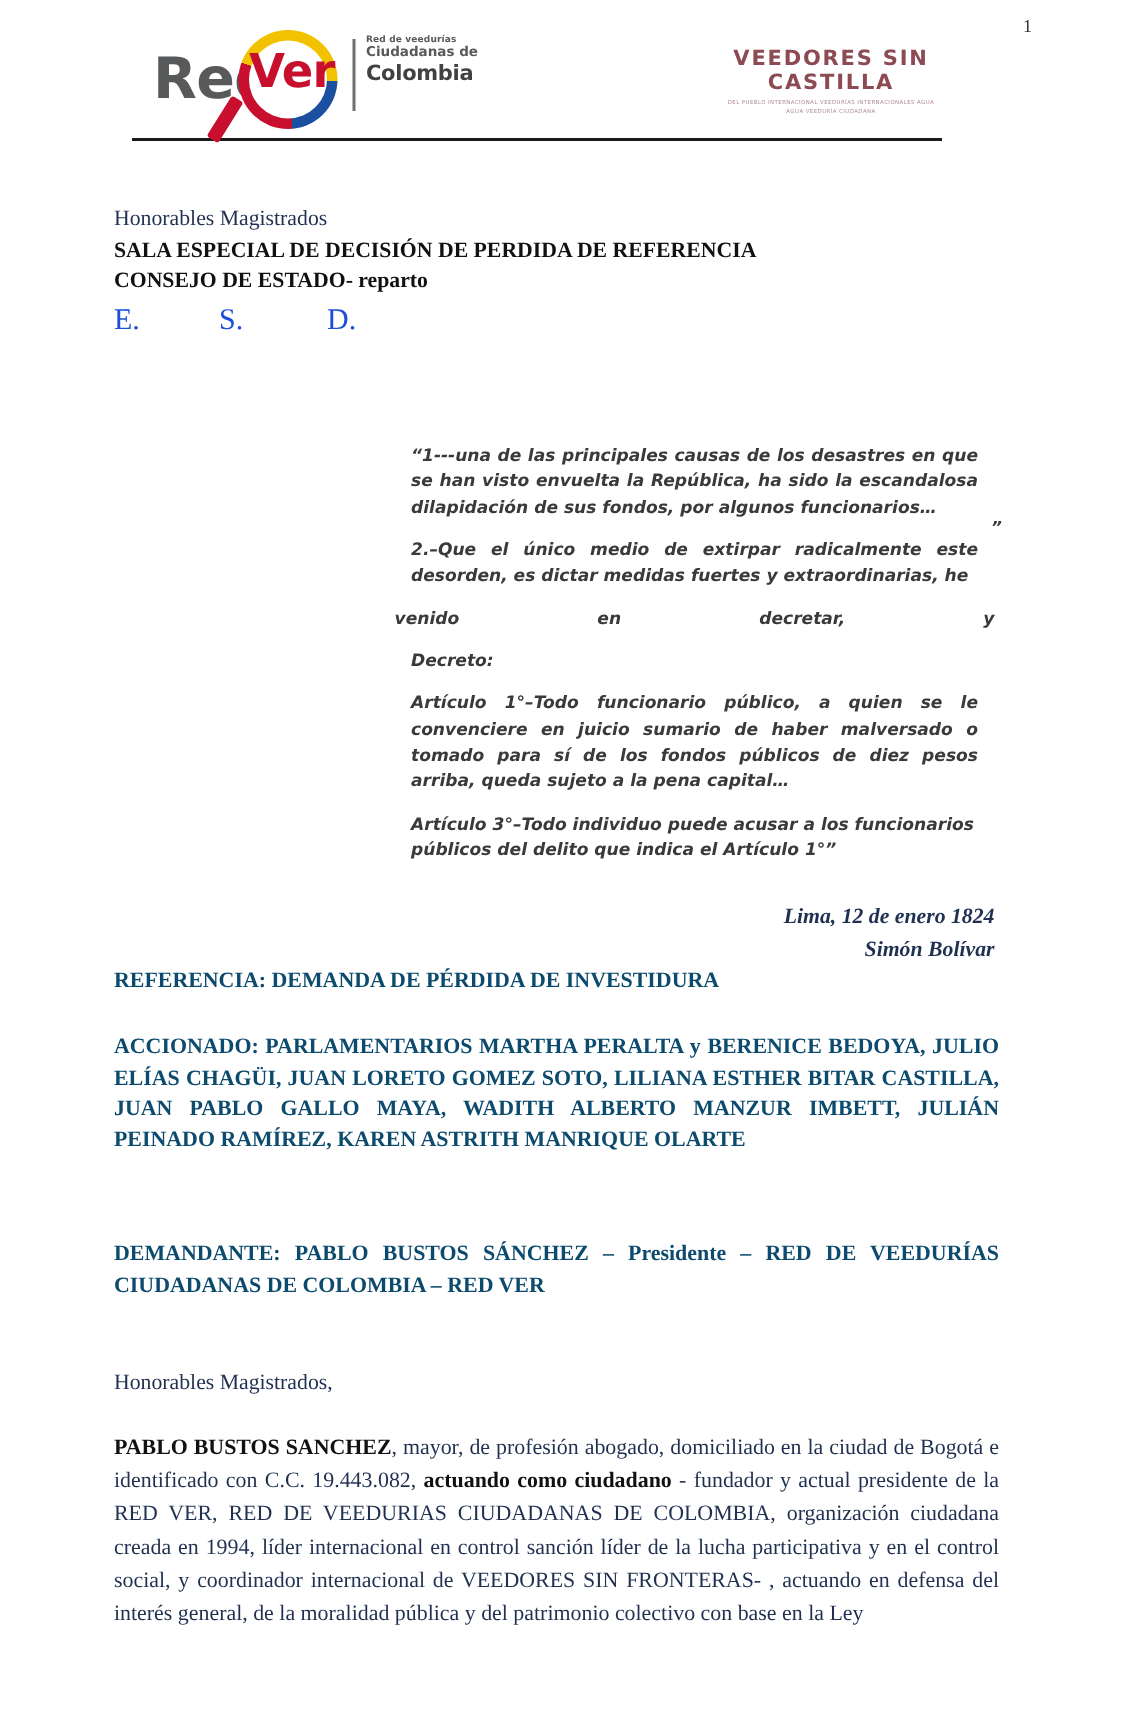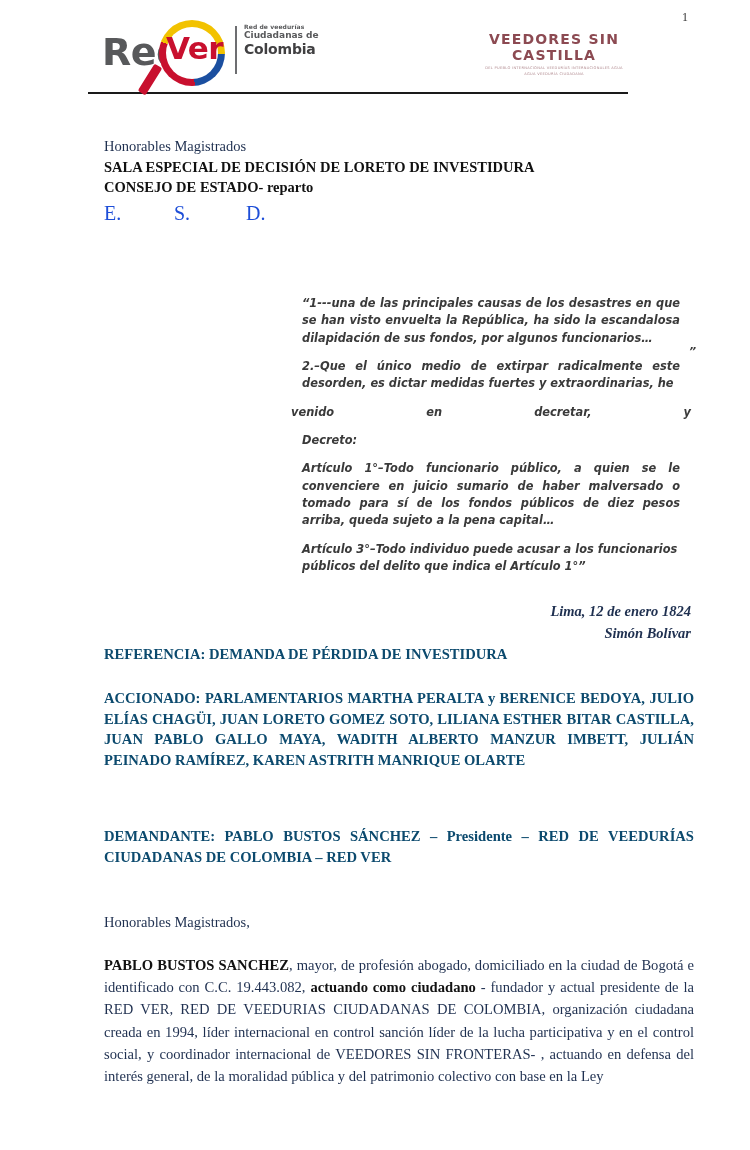--- a/index.html
+++ b/index.html
@@ -180,21 +180,21 @@
     left: 88px;
     top: 92px;
     width: 540px;
     height: 0;
     border-top: 2px solid #1a1a1a;
   }
 
   
   .content {
     position: absolute;
-    left: 104px;
+    left: 76px;
     top: 136px;
     width: 590px;
   }
 
   .addressee {
     font-family: "Liberation Serif", serif;
     font-size: 14.5px;
     line-height: 1.42;
     color: #1f3050;
   }
@@ -316,21 +316,21 @@
     </div>
 
   </div>
 
   <div class="header-rule"></div>
 
   <div class="content">
 
     <div class="addressee">
       <div class="plain">Honorables Magistrados</div>
-      <div class="bold">SALA ESPECIAL DE DECISIÓN DE LORETO DE INVESTIDURA</div>
+      <div class="bold">SALA ESPECIAL DE DECISIÓN DE PERDIDA DE REFERENCIA</div>
       <div class="bold">CONSEJO DE ESTADO- reparto</div>
       <div class="esd">
         <span class="s1">E.</span><span class="s2">S.</span><span>D.</span>
       </div>
     </div>
 
     <div class="quote-block">
       <p>“1---una de las principales causas de los desastres en que se han visto envuelta la República, ha sido la escandalosa dilapidación de sus fondos, por algunos funcionarios…</p>
       <p>2.–Que el único medio de extirpar radicalmente este desorden, es dictar medidas fuertes y extraordinarias, he</p>
       <span class="q-row">

